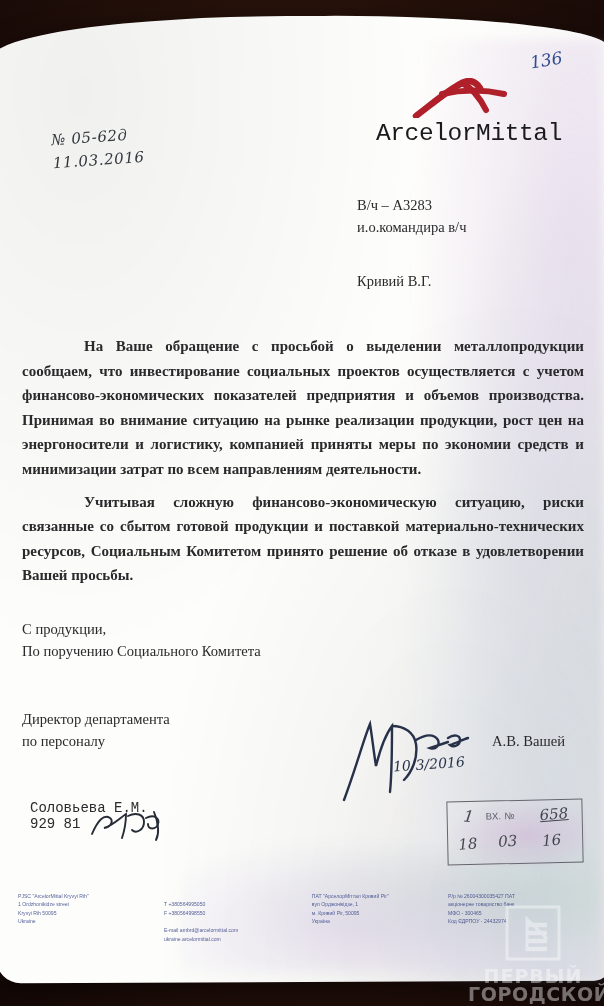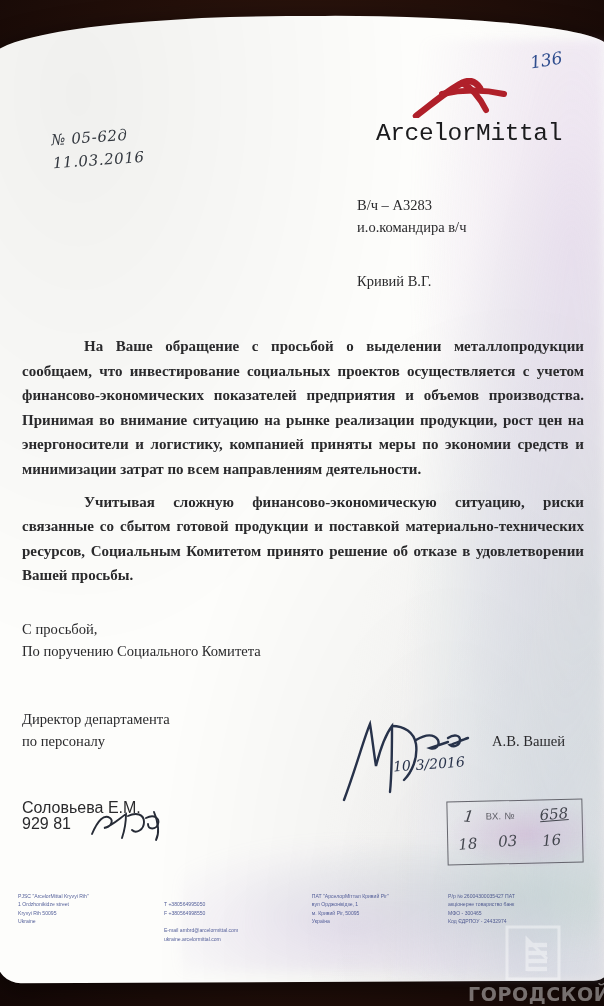--- a/index.html
+++ b/index.html
@@ -199,25 +199,25 @@
     font-family: "DejaVu Serif", serif;
     font-style: italic;
     font-size: 14px;
     color: #27324a;
     transform: rotate(-4deg);
   }
 
   
   .executor {
     position: absolute;
-    left: 22px;
+    left: 30px;
     top: 800px;
-    font-size: 16px;
+    font-size: 14px;
     line-height: 16px;
-    font-family: Liberation Sans, sans-serif;
+    font-family: Liberation Mono, monospace;
   }
   .exec-sign {
     position: absolute;
     left: 88px;
     top: 808px;
     width: 80px;
     height: 36px;
     pointer-events: none;
   }
 
@@ -348,21 +348,21 @@
       <div class="gap"></div>
       <div class="ln">Кривий В.Г.</div>
     </div>
 
     <div class="body-copy">
       <p>На Ваше обращение с просьбой о выделении металлопродукции сообщаем, что инвестирование социальных проектов осуществляется с учетом финансово-экономических показателей предприятия и объемов производства. Принимая во внимание ситуацию на рынке реализации продукции, рост цен на энергоносители и логистику, компанией приняты меры по экономии средств и минимизации затрат по всем направлениям деятельности.</p>
       <p>Учитывая сложную финансово-экономическую ситуацию, риски связанные со сбытом готовой продукции и поставкой материально-технических ресурсов, Социальным Комитетом принято решение об отказе в удовлетворении Вашей просьбы.</p>
     </div>
 
     <div class="closing">
-      <div>С просьбой,</div>
+      <div>С продукции,</div>
       <div>По поручению Социального Комитета</div>
     </div>
 
     <div class="signblock">
       <div class="role">
         <div>Директор департамента</div>
         <div>по персоналу</div>
       </div>
       <div class="who">А.В. Вашей</div>
     </div>
@@ -427,16 +427,17 @@
     <svg class="wm-mark" viewBox="0 0 56 56">
       <rect x="2" y="2" width="52" height="52" fill="none" stroke="#ffffff" stroke-width="3"></rect>
       <g stroke="#ffffff" stroke-width="4.4">
         <path d="M22 44 L 42 44"></path>
         <path d="M22 36 L 42 36"></path>
         <path d="M22 28 L 42 28"></path>
         <path d="M22 20 L 42 20"></path>
       </g>
       <path d="M22 46 L 22 14 L 42 34" fill="none" stroke="#ffffff" stroke-width="3"></path>
     </svg>
+    <div class="wm-t1">ПЕРВЫЙ</div>
     <div class="wm-t2">ГОРОДСКОЙ</div>
   </div>
 
 </div>
 
 </body></html>

